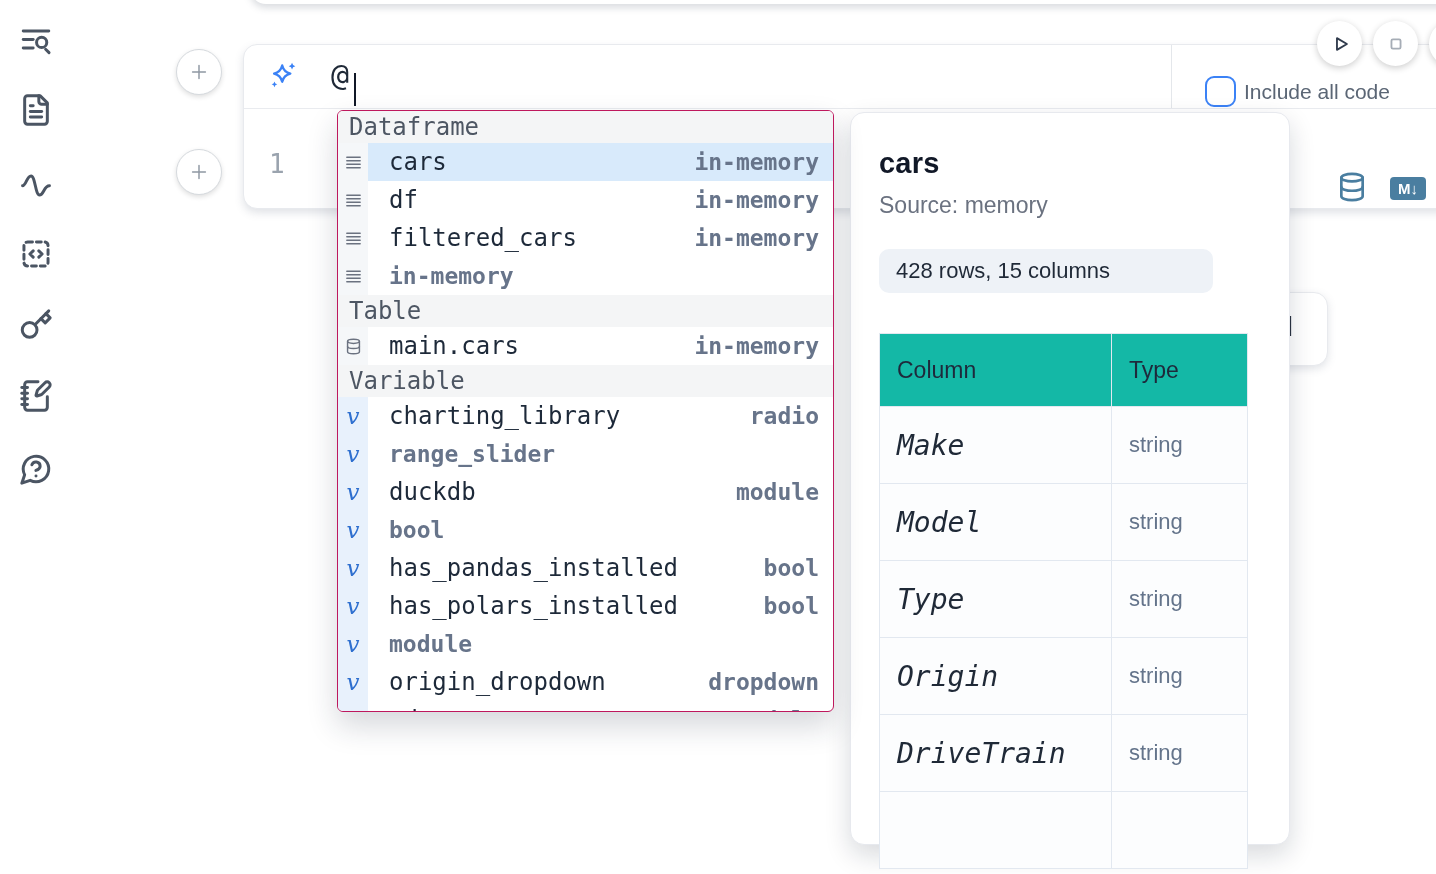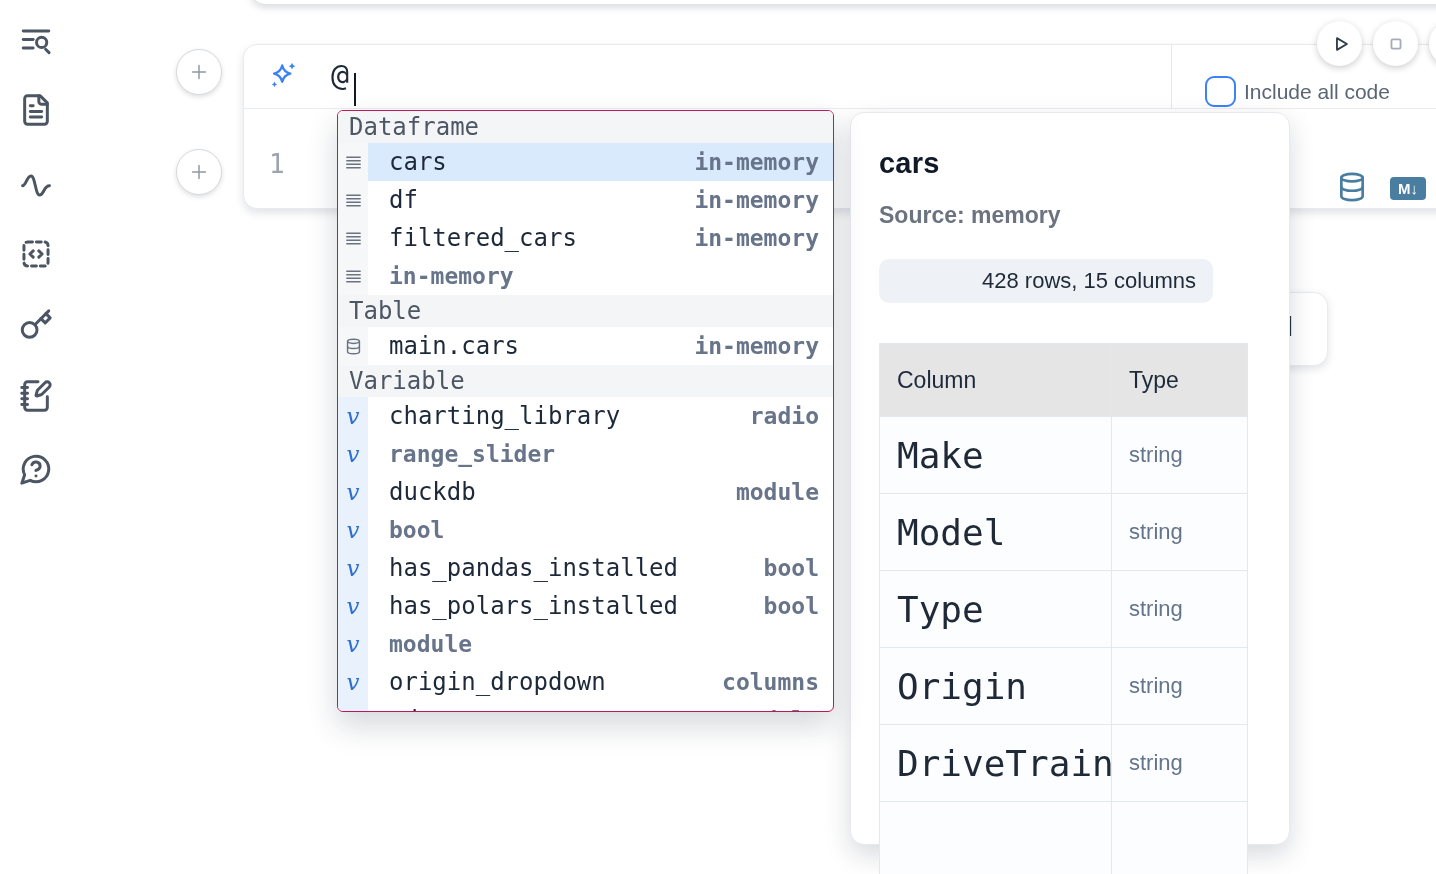--- a/index.html
+++ b/index.html
@@ -70,31 +70,31 @@
   .ac-type{flex:none;font-size:23px;color:#67748a;font-family:"DejaVu Sans Mono",monospace;
         margin-right:14px;white-space:nowrap;font-weight:bold;}
   .ac-gutter svg{width:19px;height:19px;color:#6b7280;}
   .var-glyph{font-family:"DejaVu Serif",serif;font-style:italic;font-size:23px;color:#2e6fcf;line-height:1;}
 
   
   #panel{position:absolute;left:850px;top:112px;width:440px;height:733px;background:#fff;
         border:1px solid #e7e9ee;border-radius:14px;box-shadow:0 10px 26px rgba(15,23,42,.16);
         z-index:5;box-sizing:border-box;padding:34px 28px 0 28px;}
   #panel-title{font-size:29px;font-weight:bold;color:#111827;letter-spacing:.2px;}
-  #panel-source{margin-top:22px;font-size:23px;color:#6b7280;font-weight:bold;}
+  #panel-source{margin-top:12px;font-size:23px;color:#6b7280;}
   #panel-shape{display:inline-block;margin-top:30px;background:#eef2f7;border-radius:10px;
-        padding:9px 17px;font-size:22px;color:#1f2937;min-width:334px;box-sizing:border-box;text-align:right;}
+        padding:9px 17px;font-size:22px;color:#1f2937;min-width:334px;box-sizing:border-box;}
   #schema-table{margin-top:40px;border-collapse:collapse;width:368px;table-layout:fixed;}
   #schema-table th,#schema-table td{border:1px solid #e2e8f0;text-align:left;}
-  #schema-table th{height:70px;background:#e5e5e5;font-weight:normal;font-size:23px;color:#1e293b;
+  #schema-table th{height:70px;background:#14b8a6;font-weight:normal;font-size:23px;color:#1e293b;
         padding-left:17px;}
   #schema-table td{height:74px;background:#fcfdfe;padding-left:17px;}
   #schema-table col.c1{width:232px;}
   #schema-table col.c2{width:136px;}
-  td.col-name{font-family:"DejaVu Sans Mono",monospace;font-size:36px;color:#1f2937;}
+  td.col-name{font-family:"DejaVu Sans Mono",monospace;font-size:28px;color:#1f2937;font-style:italic;}
   td.col-type{font-size:22px;color:#64748b;}
   tr.sliver td{height:16px;border-bottom:none;}
 </style>
 </head>
 <body>
 
 <div id="stage">
 
   <nav id="sidebar">
       <div class="sb-icon" style="top: 24px;"><svg viewBox="0 0 24 24" fill="none" stroke="currentColor" stroke-width="2.1" stroke-linecap="round" stroke-linejoin="round">
@@ -327,21 +327,21 @@
         <div class="ac-content">
           <span class="ac-type">module</span>
         </div>
       </div>
       <div class="ac-row">
         <div class="ac-gutter g-blue">
           <span class="var-glyph">v</span>
         </div>
         <div class="ac-content">
           <span class="ac-name">origin_dropdown</span>
-          <span class="ac-type">columns</span>
+          <span class="ac-type">dropdown</span>
         </div>
       </div>
       <div class="ac-row">
         <div class="ac-gutter g-blue">
           <span class="var-glyph">v</span>
         </div>
         <div class="ac-content">
           <span class="ac-name">pd</span>
           <span class="ac-type">module</span>
         </div>

